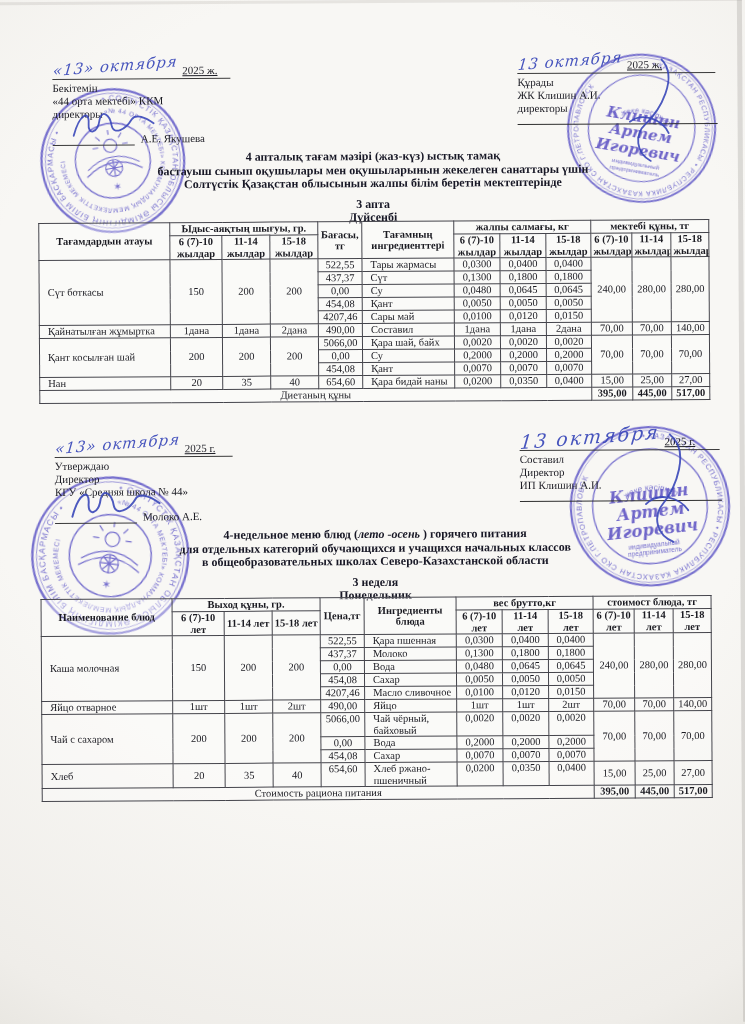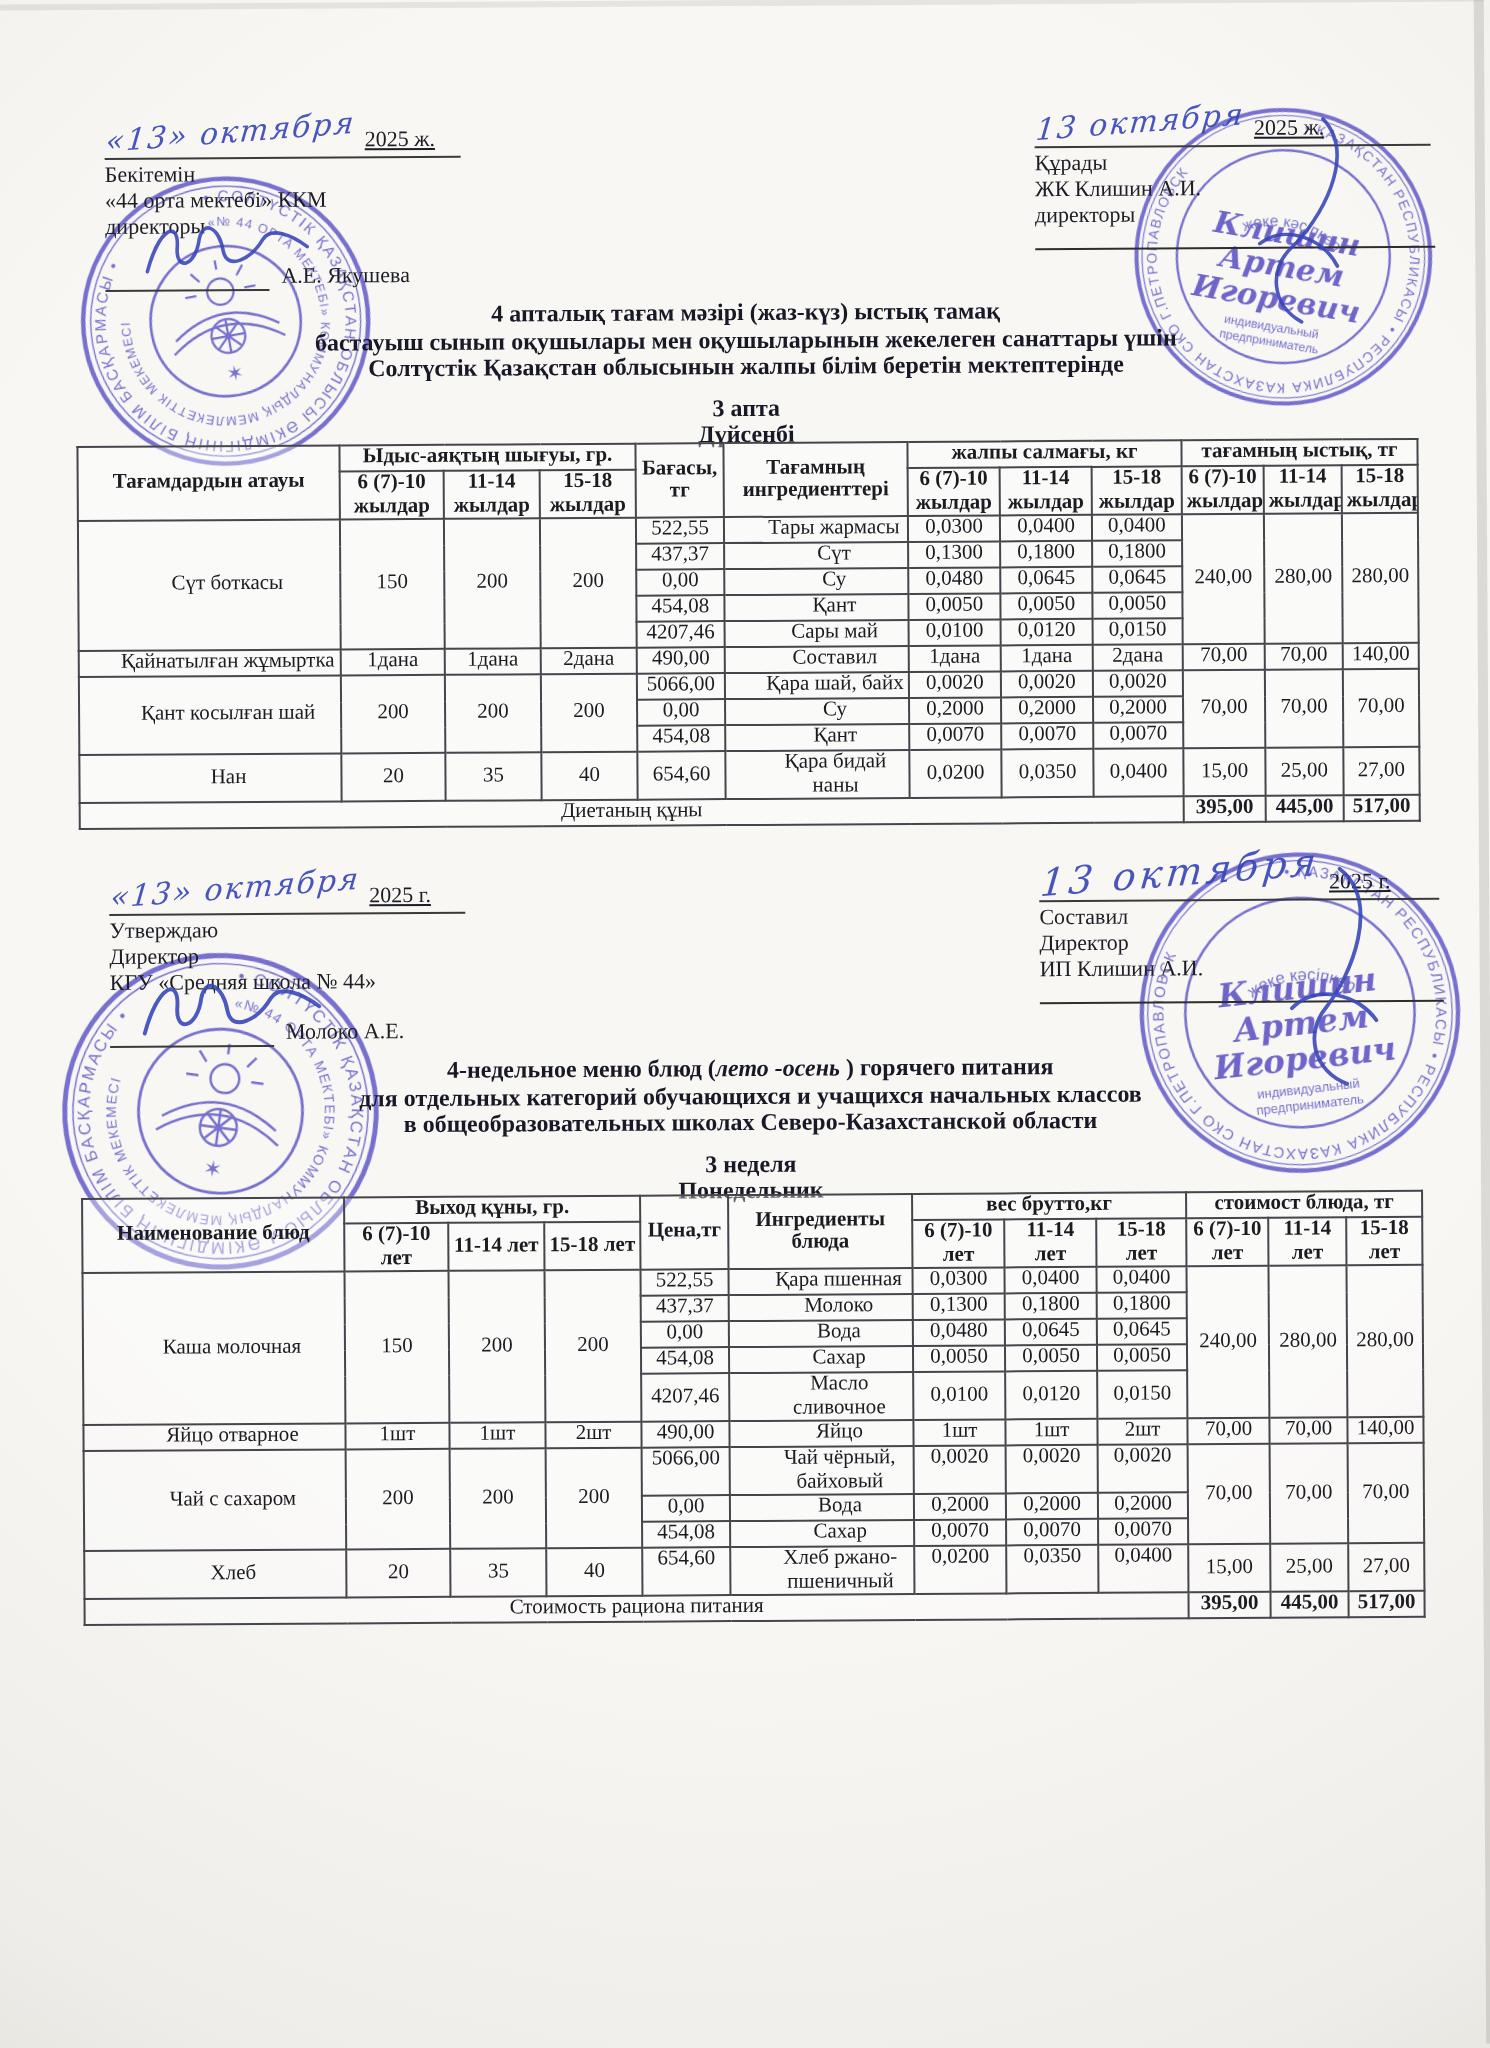--- a/index.html
+++ b/index.html
@@ -26,21 +26,21 @@
   .titleblk{position:absolute;text-align:center;}
   .title{font-weight:bold;font-size:12px;line-height:13.5px;color:#181826;}
   .title .it{font-style:italic;}
   .weekday{font-weight:bold;font-size:12px;line-height:13px;color:#181826;}
 
   table.menu{position:absolute;border-collapse:collapse;table-layout:fixed;width:666px;
              font-family:"Liberation Serif",serif;font-size:10.5px;color:#1b1b22;background:rgba(255,255,255,.35);}
   table.menu td{border:1px solid #45454c;padding:0 2px;text-align:center;vertical-align:middle;
                 line-height:11.5px;height:12px;white-space:pre-line;overflow:hidden;}
   table.menu td.h{font-weight:bold;}
-  table.menu td.n,table.menu td.i{text-align:center;padding-left:20px;}
+  table.menu td.n,table.menu td.i{text-align:left;padding-left:8px;}
   table.menu td.b{font-weight:bold;}
   table.menu td.top{vertical-align:top;}
 
   svg.stamp{position:absolute;overflow:visible;filter:blur(.35px);opacity:.82;}
   svg.sig{position:absolute;overflow:visible;opacity:.88;}
   .sigpath{stroke:#3544b8;stroke-width:1.8;fill:none;stroke-linecap:round;}
 </style>
 </head>
 <body>
 
@@ -162,21 +162,21 @@
     </colgroup>
     <tbody>
           <tr>
             <td rowspan="2" class="h">Тағамдардын атауы</td>
             <td colspan="3" class="h">Ыдыс-аяқтың шығуы, гр.</td>
             <td rowspan="2" class="h">Бағасы,
 тг</td>
             <td rowspan="2" class="h">Тағамның
 ингредиенттері</td>
             <td colspan="3" class="h">жалпы салмағы, кг</td>
-            <td colspan="3" class="h">тағамның ыстық, тг</td>
+            <td colspan="3" class="h">мектебі құны, тг</td>
           </tr>
           <tr>
             <td class="h">6 (7)-10
 жылдар</td>
             <td class="h">11-14
 жылдар</td>
             <td class="h">15-18
 жылдар</td>
             <td class="h">6 (7)-10
 жылдар</td>

